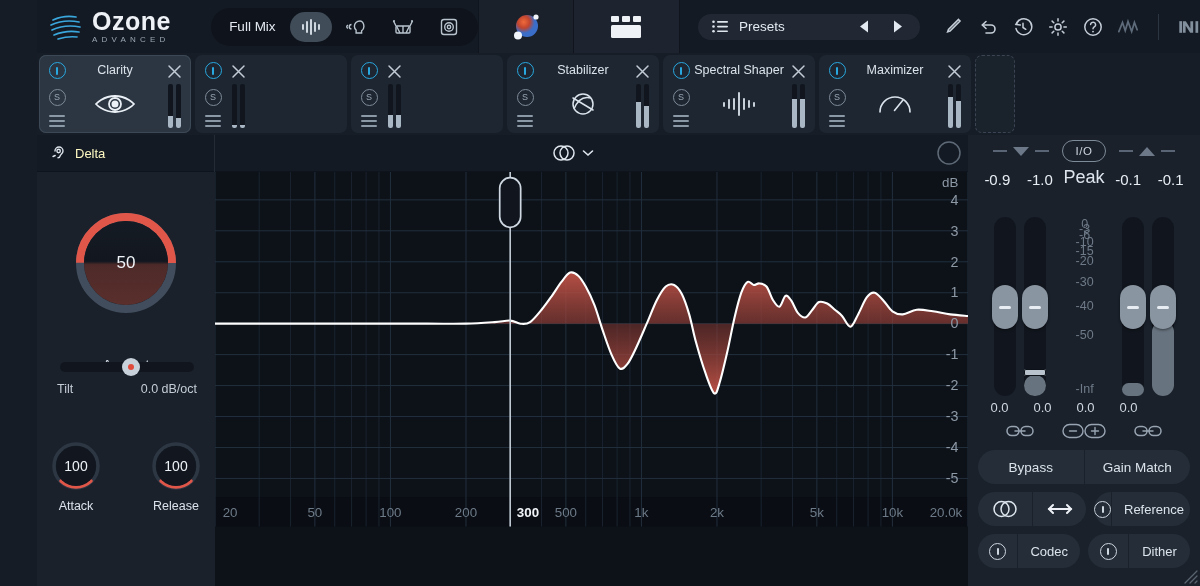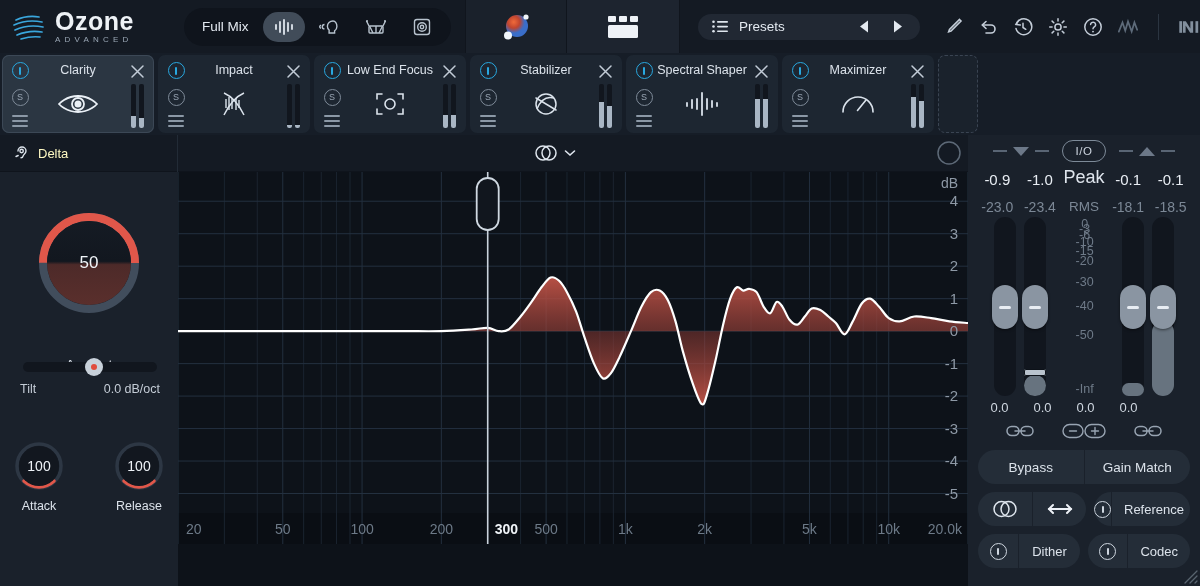--- a/index.html
+++ b/index.html
@@ -4,21 +4,21 @@
 <style>
   * { box-sizing: border-box; margin: 0; padding: 0; }
   body {
     width: 1200px; height: 586px;
     background: #161c26;
     font-family: "Liberation Sans", sans-serif;
     color: #d7dde5;
     overflow: hidden;
     position: relative;
   }
-  .app { width: 1200px; height: 586px; display: flex; flex-direction: column; position: relative; }
+  .app { width: 1200px; height: 586px; display: flex; flex-direction: column; position: relative; padding-left: 37px; }
 
   
   .topbar {
     height: 53px; background: #141a23; display: flex; align-items: center;
     flex: 0 0 53px; position: relative;
   }
   .logo-zone { width: 180px; display: flex; align-items: center; padding-left: 12px; gap: 9px; }
   .logo-mark { width: 34px; height: 30px; position: relative; }
   .brand-txt { line-height: 1; }
   .brand-name { font-size: 25px; font-weight: bold; letter-spacing: .5px; color: #eef2f6; font-family: "Liberation Sans", sans-serif; }
@@ -373,32 +373,20 @@
         <div class="pw-btn">
             <i></i>
           </div>
         <div class="s-btn">S</div>
         <div class="list-btn">
             <span></span>
             <span></span>
             <span></span>
           </div>
       </div>
-      <div class="mod-center">
-        <div class="mod-name">Impact</div>
-        <div class="mod-glyph">
-          <svg width="36" height="30" viewBox="0 0 36 30" fill="none" stroke="#dbe3ec" stroke-width="1.5">
-            <path d="M8 4c7 3 14 10 20 22"></path>
-              <path d="M28 4c-7 3-14 10-20 22"></path>
-            <g stroke-width="1.4">
-                <path d="M10 10v9M13 8v13M16 10v10M20 9v12M23 11v8"></path>
-              </g>
-            </svg>
-        </div>
-      </div>
       <div class="mod-right">
         <div class="close-x">
           <svg width="15" height="15" viewBox="0 0 15 15" stroke="#c2ccd7" stroke-width="1.5" stroke-linecap="round">
               <path d="M2 2l11 11M13 2L2 13"></path>
             </svg>
         </div>
         <div class="modmeters">
           <div class="mm">
               <i style="bottom:0;height:6%"></i>
             </div>
@@ -413,29 +401,20 @@
       <div class="mod-left">
         <div class="pw-btn">
             <i></i>
           </div>
         <div class="s-btn">S</div>
         <div class="list-btn">
             <span></span>
             <span></span>
             <span></span>
           </div>
-      </div>
-      <div class="mod-center">
-        <div class="mod-name">Low End Focus</div>
-        <div class="mod-glyph">
-          <svg width="34" height="30" viewBox="0 0 34 30" fill="none" stroke="#dbe3ec" stroke-width="1.6" stroke-linecap="round">
-            <path d="M4 10V5h5M30 10V5h-5M4 20v5h5M30 20v5h-5"></path>
-              <circle cx="17" cy="15" r="5"></circle>
-            </svg>
-        </div>
       </div>
       <div class="mod-right">
         <div class="close-x">
           <svg width="15" height="15" viewBox="0 0 15 15" stroke="#c2ccd7" stroke-width="1.5" stroke-linecap="round">
               <path d="M2 2l11 11M13 2L2 13"></path>
             </svg>
         </div>
         <div class="modmeters">
           <div class="mm">
               <i style="bottom:0;height:30%"></i>
@@ -783,31 +762,20 @@
             <span class="v-peak">-0.9</span>
             <span class="v-peak">-1.0</span>
           </div>
           <div class="vals-mid"><span class="lbl-peak">Peak</span></div>
           <div class="vals-side">
             <span class="v-peak">-0.1</span>
             <span class="v-peak">-0.1</span>
           </div>
         </div>
 
-        <div class="vals-row">
-          <div class="vals-side">
-            <span class="v-rms">-23.0</span>
-            <span class="v-rms">-23.4</span>
-          </div>
-          <div class="vals-mid"><span class="lbl-rms">RMS</span></div>
-          <div class="vals-side">
-            <span class="v-rms">-18.1</span>
-            <span class="v-rms">-18.5</span>
-          </div>
-        </div>
       </div>
 
       <div class="metersarea">
         <div class="mside">
           <div class="mbar">
             <div class="fader" style="top:38%">
                 <i></i>
               </div>
           </div>
           <div class="mbar">
@@ -920,31 +888,31 @@
         </div>
 
         <div class="row2">
           <div class="pillgrp" style="flex:1;">
             <div class="half" style="width:40px">
               <span class="pw-sm">
                   <i></i>
                 </span>
             </div>
             <div class="half" style="flex:1">
-              <span class="txt-sm">Dither</span>
+              <span class="txt-sm">Codec</span>
             </div>
           </div>
           <div class="pillgrp" style="flex:1;">
             <div class="half" style="width:40px">
               <span class="pw-sm">
                   <i></i>
                 </span>
             </div>
             <div class="half" style="flex:1">
-              <span class="txt-sm">Codec</span>
+              <span class="txt-sm">Dither</span>
             </div>
           </div>
         </div>
       </div>
 
       <div class="resizegrip">
         <svg width="18" height="18" viewBox="0 0 18 18" stroke="#58646f" stroke-width="1.3" stroke-linecap="round">
           <path d="M17 5L5 17M17 10l-7 7M17 15l-2 2"></path>
           </svg>
       </div>

